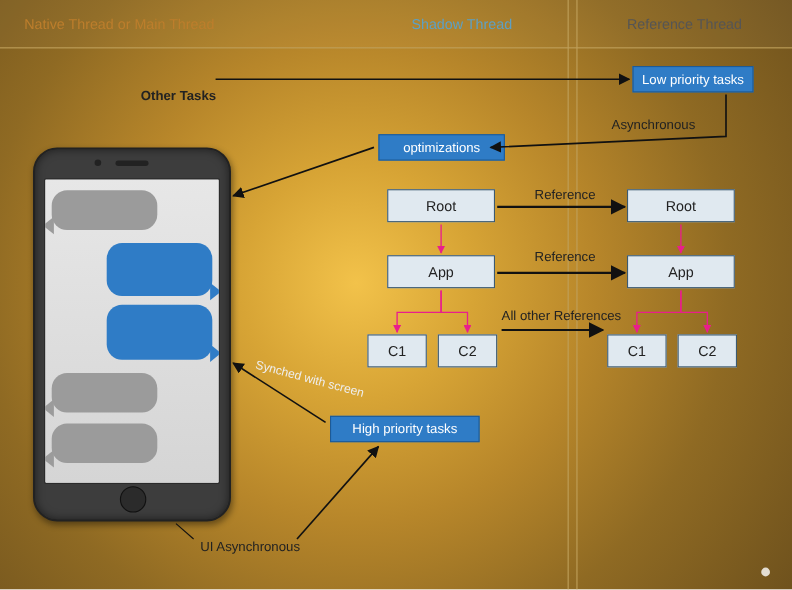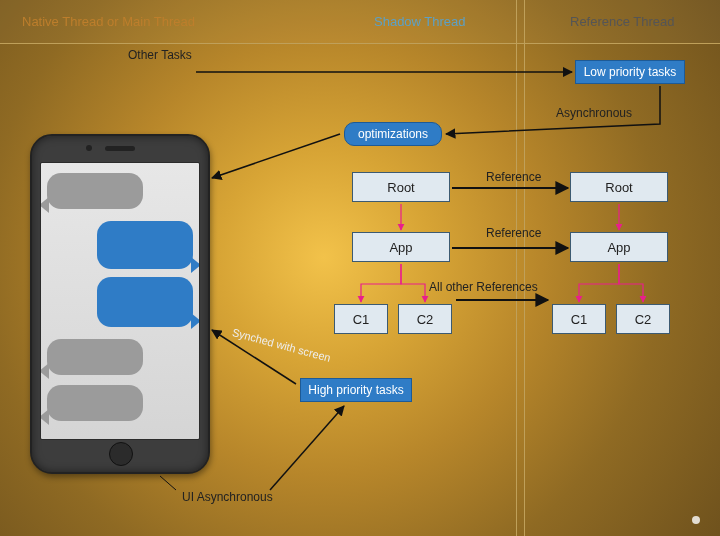--- a/index.html
+++ b/index.html
@@ -66,38 +66,38 @@
       <div class="tail right" style="right:-2px; top:150px;"></div>
       <div class="bubble gray" style="left:6px; top:176px; width:96px; height:36px;"></div>
       <div class="tail left" style="left:-2px; top:200px;"></div>
       <div class="bubble gray" style="left:6px; top:222px; width:96px; height:36px;"></div>
       <div class="tail left" style="left:-2px; top:246px;"></div>
     </div>
     <div class="home"></div>
   </div>
 
   <div class="blue-btn" style="left:575px; top:60px; width:110px; height:24px;">Low priority tasks</div>
-  <div class="blue-btn" style="left:344px; top:122px; width:98px; height:24px;border-radius:10px;">optimizations</div>
-  <div class="blue-btn" style="left:300px; top:378px; width:112px; height:24px;">High priority tasks</div>
+  <div class="blue-btn" style="left:344px; top:122px; width:115px; height:24px;">optimizations</div>
+  <div class="blue-btn" style="left:300px; top:378px; width:136px; height:24px;">High priority tasks</div>
 
   <div class="node" style="left:352px; top:172px; width:98px; height:30px;">Root</div>
   <div class="node" style="left:352px; top:232px; width:98px; height:30px;">App</div>
   <div class="node" style="left:334px; top:304px; width:54px; height:30px;">C1</div>
   <div class="node" style="left:398px; top:304px; width:54px; height:30px;">C2</div>
 
   <div class="node" style="left:570px; top:172px; width:98px; height:30px;">Root</div>
   <div class="node" style="left:570px; top:232px; width:98px; height:30px;">App</div>
   <div class="node" style="left:552px; top:304px; width:54px; height:30px;">C1</div>
   <div class="node" style="left:616px; top:304px; width:54px; height:30px;">C2</div>
 
-  <div class="label" style="left:128px; top:48px;">Other Tasks</div>
+  <div class="label" style="left:128px; top:80px;font-weight:bold;">Other Tasks</div>
   <div class="label" style="left:556px; top:106px;">Asynchronous</div>
   <div class="label" style="left:486px; top:170px;">Reference</div>
   <div class="label" style="left:486px; top:226px;">Reference</div>
-  <div class="label" style="left:429px; top:280px;">All other References</div>
+  <div class="label" style="left:456px; top:280px;">All other References</div>
   <div class="synced" style="left:234px; top:326px;">Synched with screen</div>
   <div class="label" style="left:182px; top:490px;">UI Asynchronous</div>
 
   <svg class="conn" xmlns="http://www.w3.org/2000/svg">
     <defs>
       <marker id="arrB" viewBox="0 0 10 10" refX="9" refY="5" markerWidth="7" markerHeight="7" orient="auto-start-reverse">
         <path d="M0,0 L10,5 L0,10 z" fill="#111"></path>
       </marker>
       <marker id="arrP" viewBox="0 0 10 10" refX="9" refY="5" markerWidth="6" markerHeight="6" orient="auto-start-reverse">
         <path d="M0,0 L10,5 L0,10 z" fill="#e91e8c"></path>

